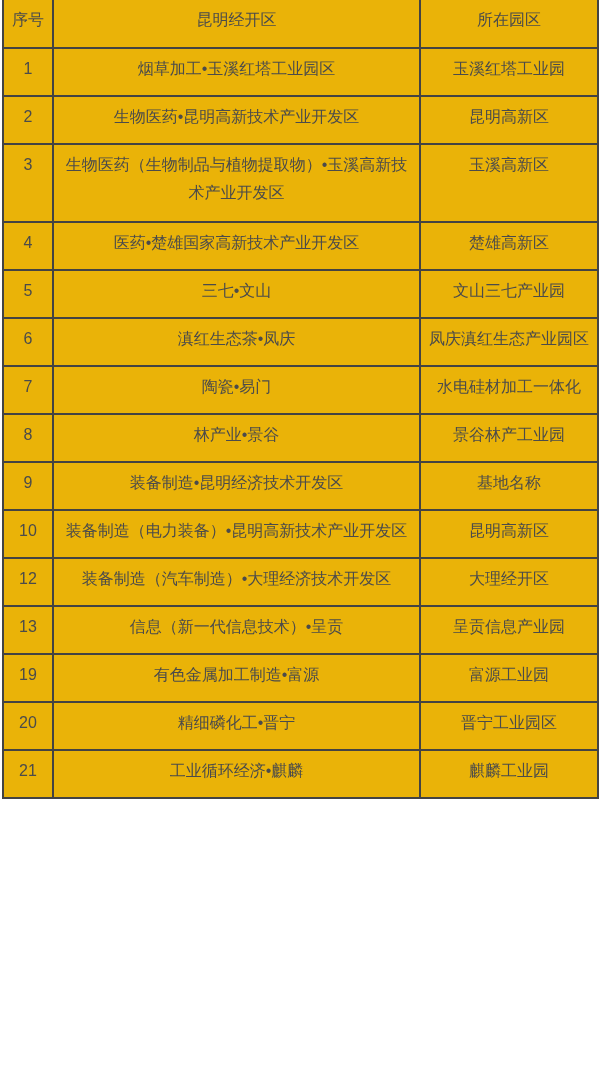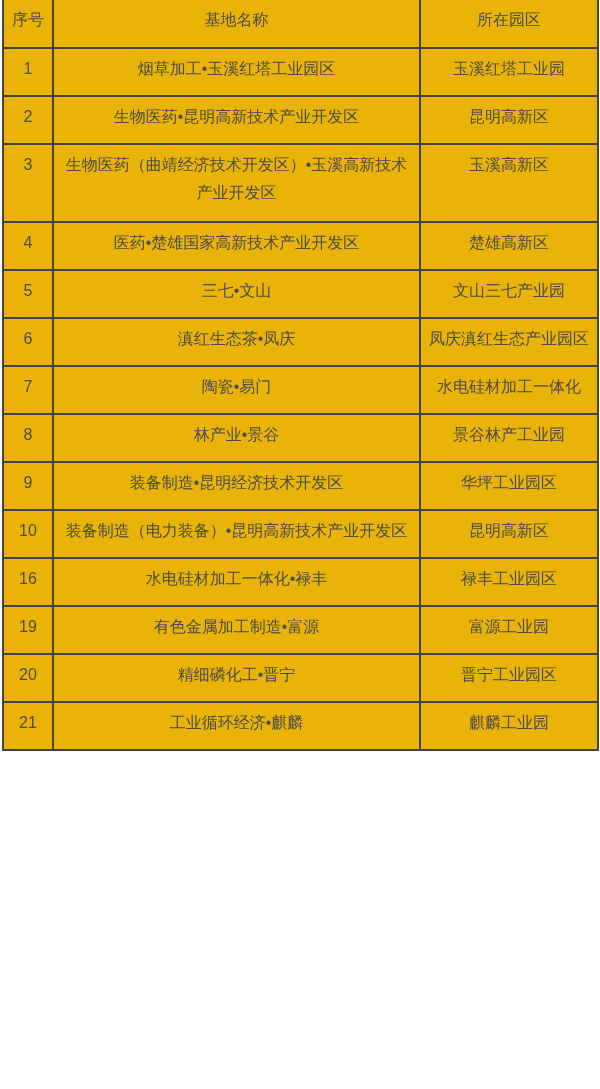--- a/index.html
+++ b/index.html
@@ -51,38 +51,38 @@
 <div class="page">
   <table class="base-table">
     <colgroup>
       <col class="c-num">
       <col class="c-name">
       <col class="c-park">
     </colgroup>
     <thead>
       <tr>
         <th>序号</th>
-        <th>基地名称</th>
+        <th>昆明经开区</th>
         <th>所在园区</th>
       </tr>
     </thead>
     <tbody id="table-body">
         <tr>
           <td>1</td>
           <td>烟草加工•玉溪红塔工业园区</td>
           <td>玉溪红塔工业园</td>
         </tr>
         <tr>
           <td>2</td>
           <td>生物医药•昆明高新技术产业开发区</td>
           <td>昆明高新区</td>
         </tr>
         <tr class="tall-row">
           <td>3</td>
-          <td>生物医药（曲靖经济技术开发区）•玉溪高新技术产业开发区</td>
+          <td>生物医药（生物制品与植物提取物）•玉溪高新技术产业开发区</td>
           <td>玉溪高新区</td>
         </tr>
         <tr>
           <td>4</td>
           <td>医药•楚雄国家高新技术产业开发区</td>
           <td>楚雄高新区</td>
         </tr>
         <tr>
           <td>5</td>
           <td>三七•文山</td>
@@ -99,31 +99,36 @@
           <td>水电硅材加工一体化</td>
         </tr>
         <tr>
           <td>8</td>
           <td>林产业•景谷</td>
           <td>景谷林产工业园</td>
         </tr>
         <tr>
           <td>9</td>
           <td>装备制造•昆明经济技术开发区</td>
-          <td>华坪工业园区</td>
+          <td>基地名称</td>
         </tr>
         <tr>
           <td>10</td>
           <td>装备制造（电力装备）•昆明高新技术产业开发区</td>
           <td>昆明高新区</td>
         </tr>
         <tr>
-          <td>16</td>
-          <td>水电硅材加工一体化•禄丰</td>
-          <td>禄丰工业园区</td>
+          <td>12</td>
+          <td>装备制造（汽车制造）•大理经济技术开发区</td>
+          <td>大理经开区</td>
+        </tr>
+        <tr>
+          <td>13</td>
+          <td>信息（新一代信息技术）•呈贡</td>
+          <td>呈贡信息产业园</td>
         </tr>
         <tr>
           <td>19</td>
           <td>有色金属加工制造•富源</td>
           <td>富源工业园</td>
         </tr>
         <tr>
           <td>20</td>
           <td>精细磷化工•晋宁</td>
           <td>晋宁工业园区</td>

